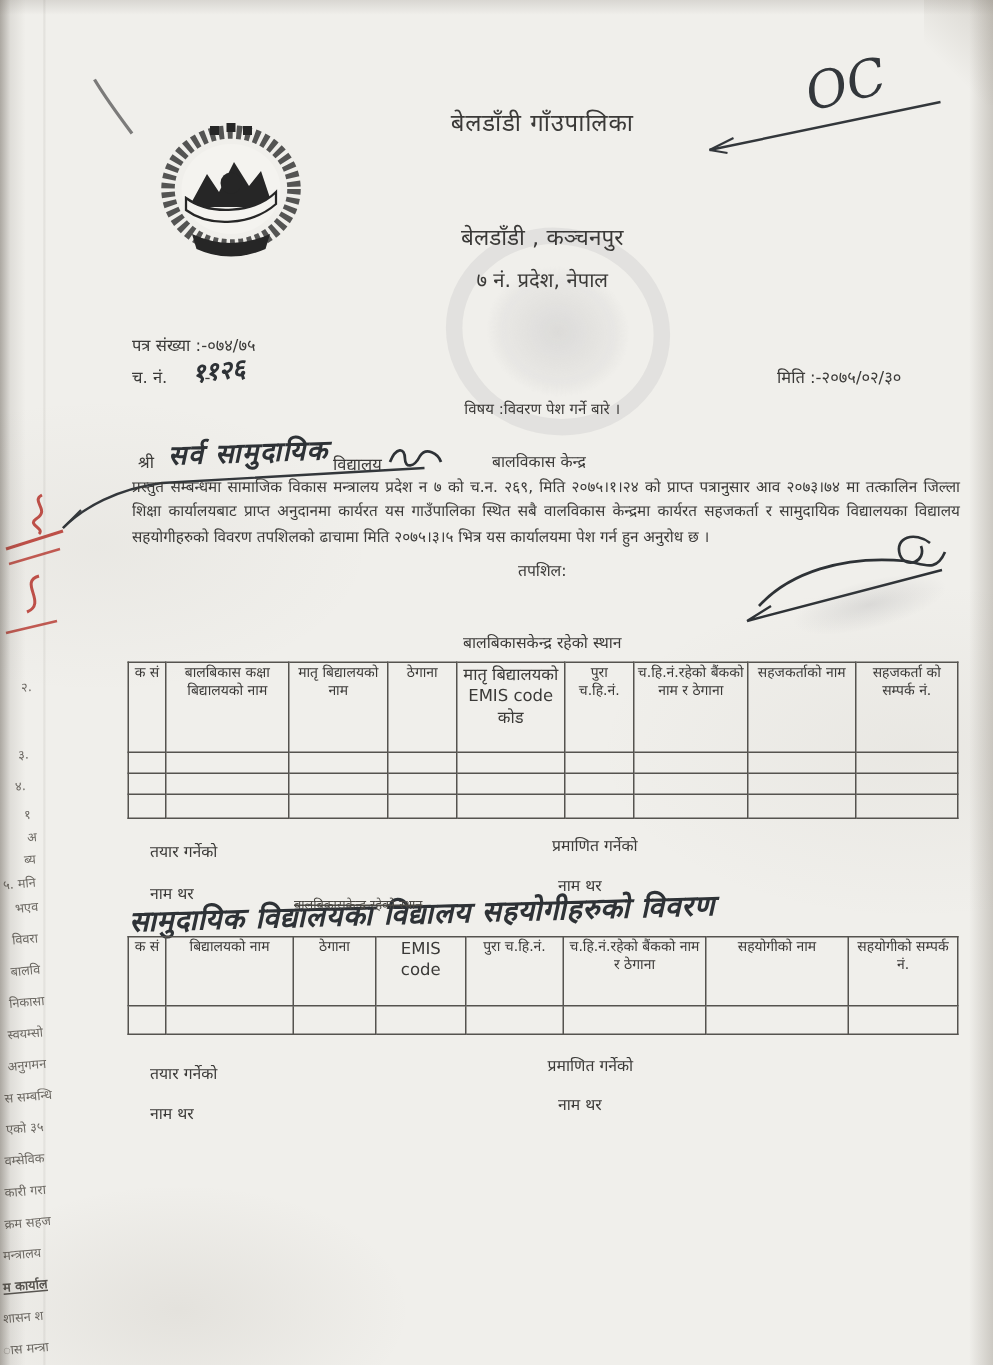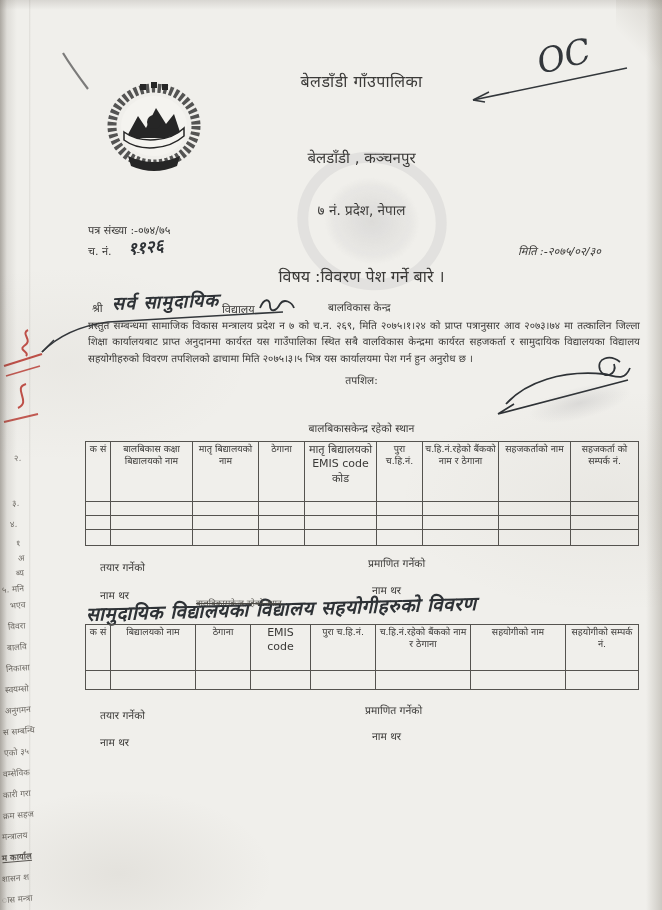--- a/index.html
+++ b/index.html
@@ -23,36 +23,36 @@
       radial-gradient(260px 140px at 10% 40%,rgba(130,122,108,.06),transparent 70%);}
 
   .abs{position:absolute;}
   .ctr{left:85px;width:553px;text-align:center;}
   .hand{color:#2e3236;font-style:italic;font-weight:bold;}
 
   
   .t1{top:70px;font-size:16px;letter-spacing:.5px;}
   .t2{top:96px;font-size:22px;font-weight:bold;}
   .t3{top:147px;font-size:15px;}
-  .t4{top:177px;font-size:13.5px;margin-top:24px;}
+  .t4{top:177px;font-size:13.5px;}
 
   .stamp{left:297px;top:152px;width:128px;height:116px;border-radius:50%;
     border:11px solid rgba(105,105,115,.10);transform:rotate(12deg);
     background:radial-gradient(closest-side,rgba(100,100,112,.14),rgba(100,100,112,.05) 60%,transparent 75%);}
   .smudge{left:505px;top:380px;width:150px;height:46px;transform:rotate(-14deg);
     background:radial-gradient(closest-side,rgba(110,110,118,.16),transparent 70%);border-radius:50%;}
 
   
   .meta{font-size:11px;}
   .ref{left:88px;top:222px;text-align:right;}
   .disp{left:88px;top:243px;white-space:pre;}
   .disp-num{left:128px;top:235px;font-size:17px;transform:rotate(-6deg);}
-  .date{left:518px;top:243px;font-style:italic;}
-
-  .subject{top:265px;font-size:16px;}
+  .date{left:518px;top:243px;}
+
+  .subject{top:265px;font-size:10px;}
 
   
   .addr-sal{left:92px;top:300px;font-size:11px;}
   .addr-hand{left:112px;top:289px;font-size:18px;transform:rotate(-2deg);letter-spacing:1px;}
   .addr-printed{left:222px;top:301px;font-size:11px;}
   .addr-right{left:328px;top:300px;font-size:10.5px;}
 
   .para{left:88px;top:318px;width:552px;font-size:10.2px;line-height:16.4px;text-align:justify;}
 
   .tapasil{top:373px;font-size:10.5px;}

